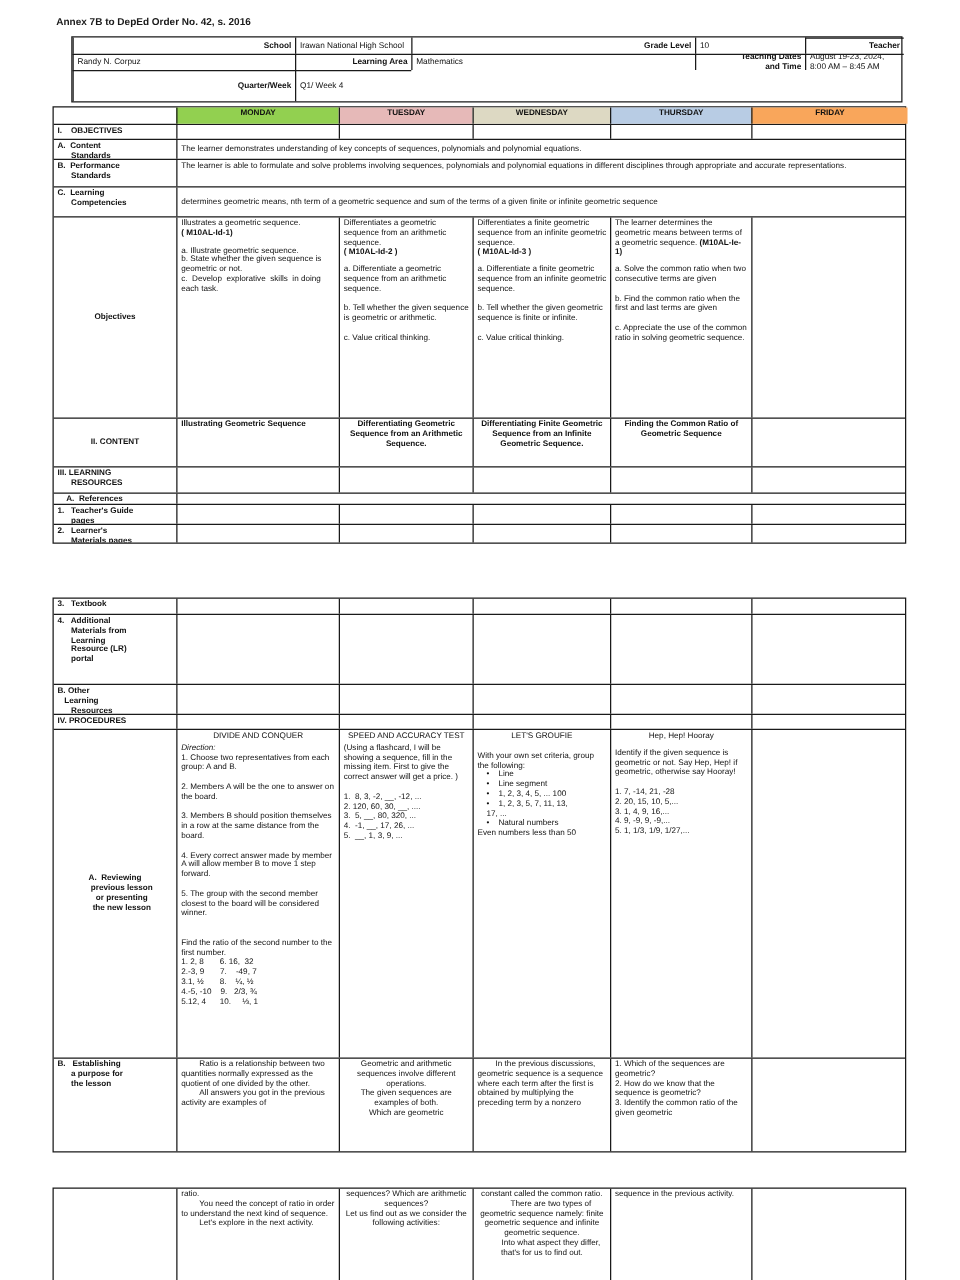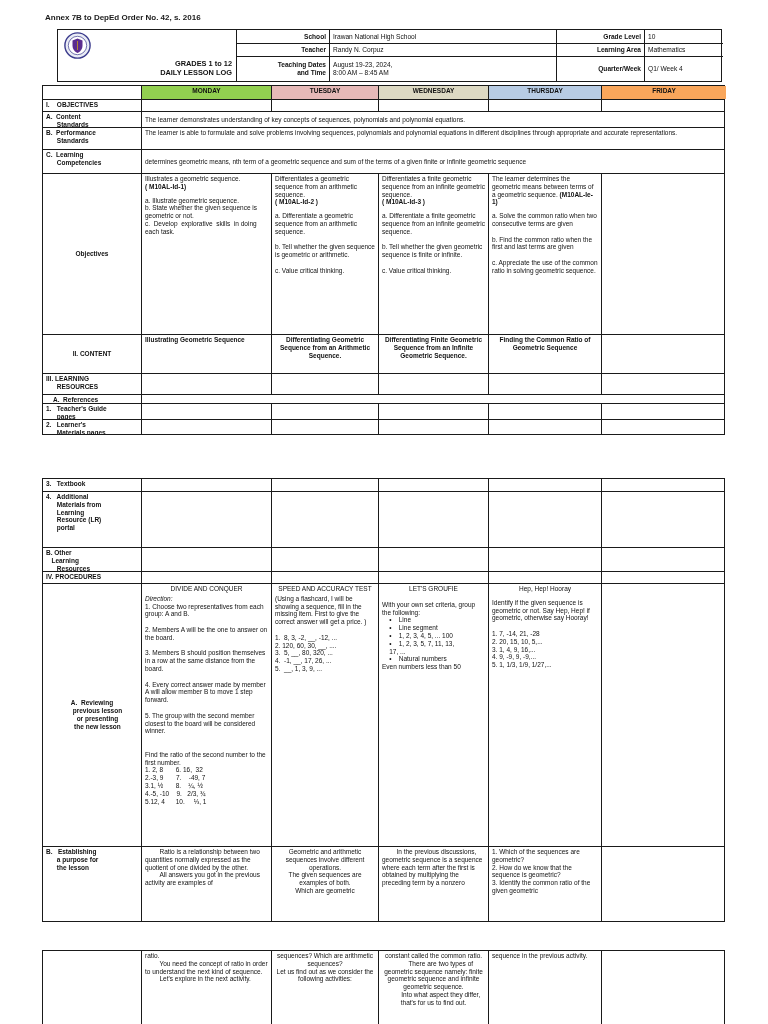--- a/index.html
+++ b/index.html
@@ -43,34 +43,20 @@
   .act-title{text-align:center;margin-bottom:2px;}
   .ital{font-style:italic;}
   .tiny{font-size:6.2px;line-height:1.1;padding:0 2px;}
 </style>
 </head>
 <body>
 
 <div class="annex pw">Annex 7B to DepEd Order No. 42, s. 2016</div>
 
 <div class="htable">
-  <div class="hlogo">
-    <div class="seal">
-      <svg width="27" height="27" viewBox="0 0 27 27">
-        <circle cx="13.5" cy="13.5" r="12.6" fill="#e9ebf5" stroke="#3a3a8c" stroke-width="1.4"></circle>
-        <circle cx="13.5" cy="13.5" r="9.2" fill="#ffffff" stroke="#3a3a8c" stroke-width="0.7"></circle>
-        <path d="M13.5 6.5 L18.5 8.6 V13.5 C18.5 17.4 16 19.9 13.5 21 C11 19.9 8.5 17.4 8.5 13.5 V8.6 Z" fill="#5b2d8f"></path>
-        <path d="M13.5 9 L13.5 18" stroke="#c8a020" stroke-width="0.8"></path>
-      </svg>
-    </div>
-    <div class="htitle">
-      <div>GRADES 1 to 12</div>
-      <div>DAILY LESSON LOG</div>
-    </div>
-  </div>
 
   <div class="hcell hlab pw">School</div>
   <div class="hcell hval pw">Irawan National High School</div>
   <div class="hcell hlab pw">Grade Level</div>
   <div class="hcell hval pw">10</div>
 
   <div class="hcell htop hlab pw">Teacher</div>
   <div class="hcell htop hval pw">Randy N. Corpuz</div>
   <div class="hcell htop hlab pw">Learning Area</div>
   <div class="hcell htop hval pw">Mathematics</div>

